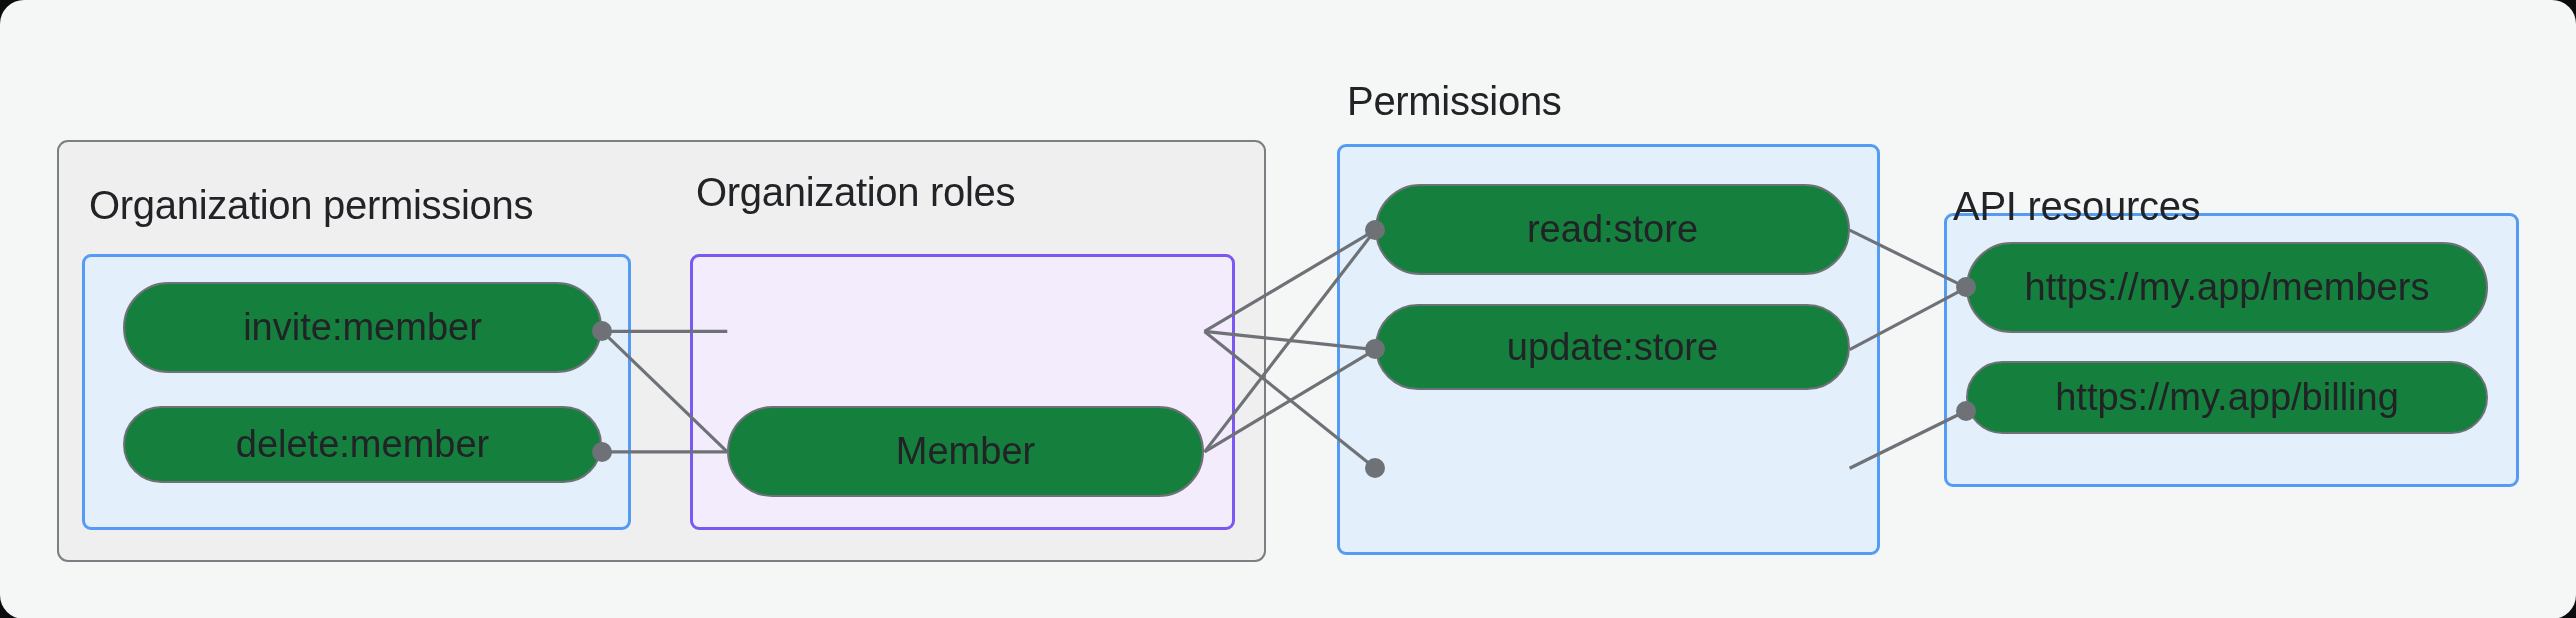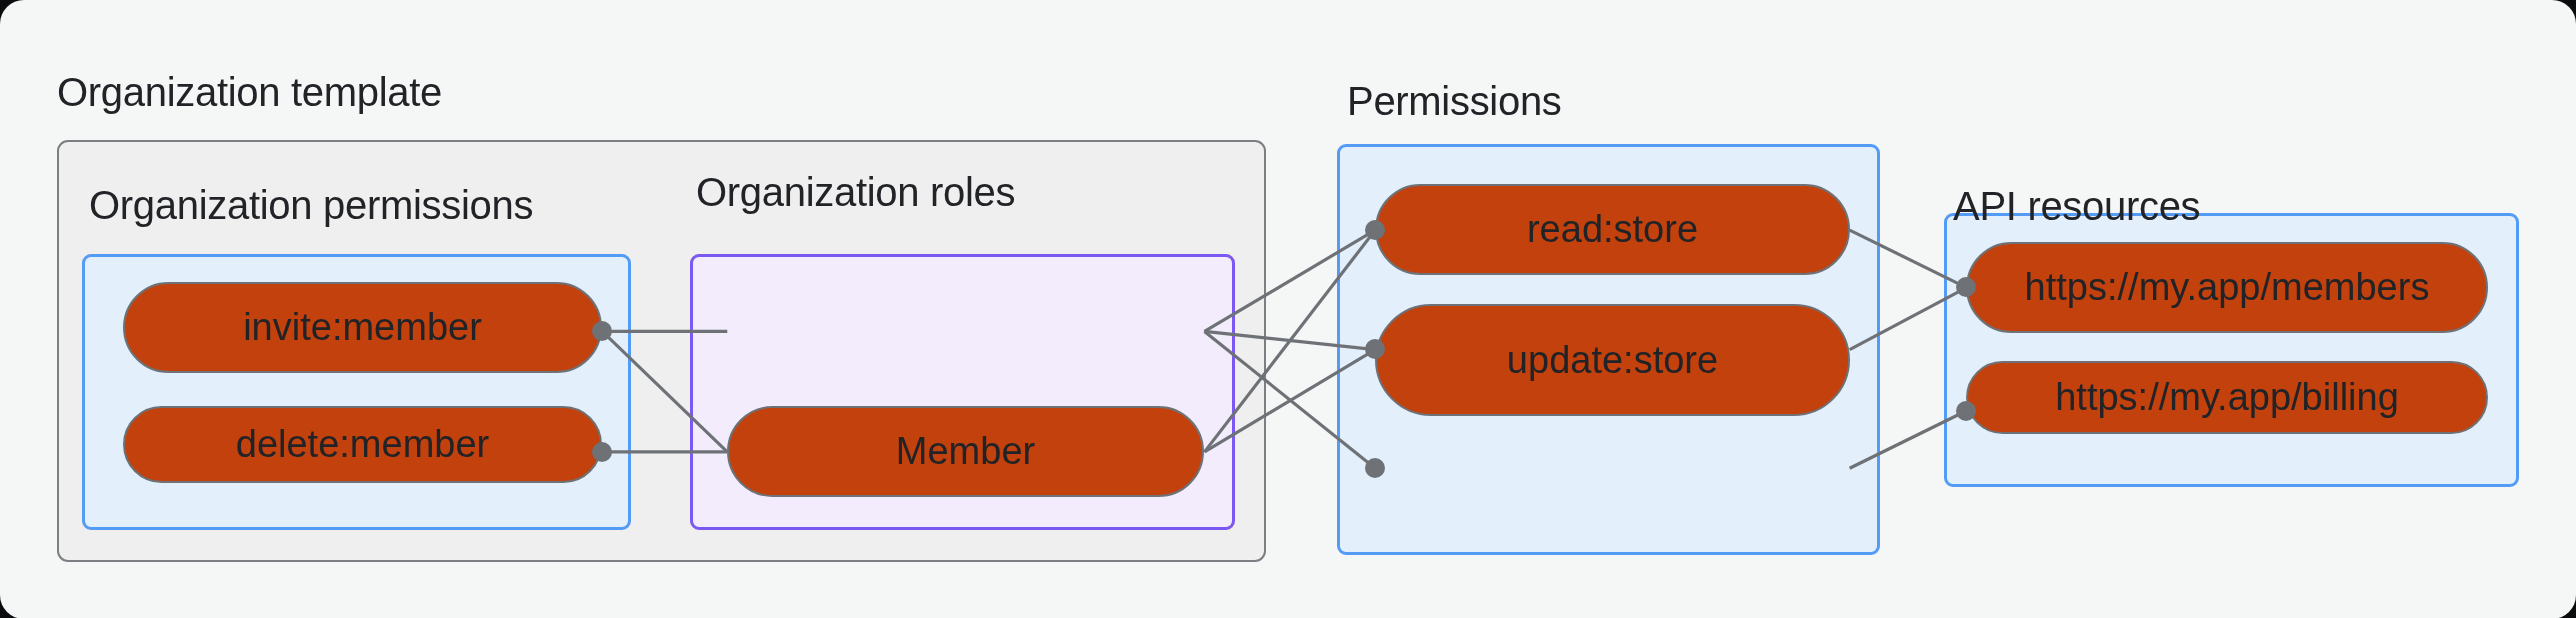--- a/index.html
+++ b/index.html
@@ -41,21 +41,21 @@
     border-radius: 9px;
   }
   .purple-box {
     background: #f2ecfc;
     border: 3.7px solid #7c58f2;
     border-radius: 9px;
   }
   .node {
     position: absolute;
     box-sizing: border-box;
-    background: #c2410c;
+    background: #15803d;
     border: 2.7px solid #6e7277;
     border-radius: 912px;
     display: flex;
     align-items: center;
     justify-content: center;
     font-size: 38px;
     color: #212327;
     white-space: nowrap;
   }
   .edges-layer {
@@ -99,40 +99,39 @@
     <line x1="1320" y1="363" x2="1507" y2="252"></line>
     <line x1="1320" y1="363" x2="1507" y2="383"></line>
     <line x1="1320" y1="363" x2="1507" y2="513"></line>
     <line x1="1320" y1="495" x2="1507" y2="252"></line>
     <line x1="1320" y1="495" x2="1507" y2="383"></line>
     <line x1="2027" y1="252" x2="2155" y2="315"></line>
     <line x1="2027" y1="383" x2="2155" y2="315"></line>
     <line x1="2027" y1="513" x2="2155" y2="450"></line>
   </svg>
 
-  <div class="section-title" style="left:57px; top:69px;">Organization template</div>
 
   <div class="section-title" style="left:89px; top:182px;">Organization permissions</div>
 
   <div class="section-title" style="left:696px; top:169px;">Organization roles</div>
 
   <div class="section-title" style="left:1339px; top:78px;margin-left:8px;">Permissions</div>
 
   <div class="section-title" style="left:1953px; top:142px;margin-top:41px;">API resources</div>
 
   <div class="node" style="left:123px; top:282px; width:479px; height:91px;">invite:member</div>
 
   <div class="node" style="left:123px; top:406px; width:479px; height:77px;">delete:member</div>
 
 
   <div class="node" style="left:727px; top:406px; width:477px; height:91px;">Member</div>
 
   <div class="node" style="left:1375px; top:184px; width:475px; height:91px;">read:store</div>
 
-  <div class="node" style="left:1375px; top:304px; width:475px; height:112px;">update:store</div>
+  <div class="node" style="left:1375px; top:304px; width:475px; height:86px;">update:store</div>
 
 
   <div class="node" style="left:1966px; top:242px; width:522px; height:91px;">https://my.app/members</div>
 
   <div class="node" style="left:1966px; top:361px; width:522px; height:73px;">https://my.app/billing</div>
 
   <div class="dot" style="left:602px; top:331px;"></div>
   <div class="dot" style="left:602px; top:452px;"></div>
   <div class="dot" style="left:1375px; top:230px;"></div>
   <div class="dot" style="left:1375px; top:349px;"></div>

